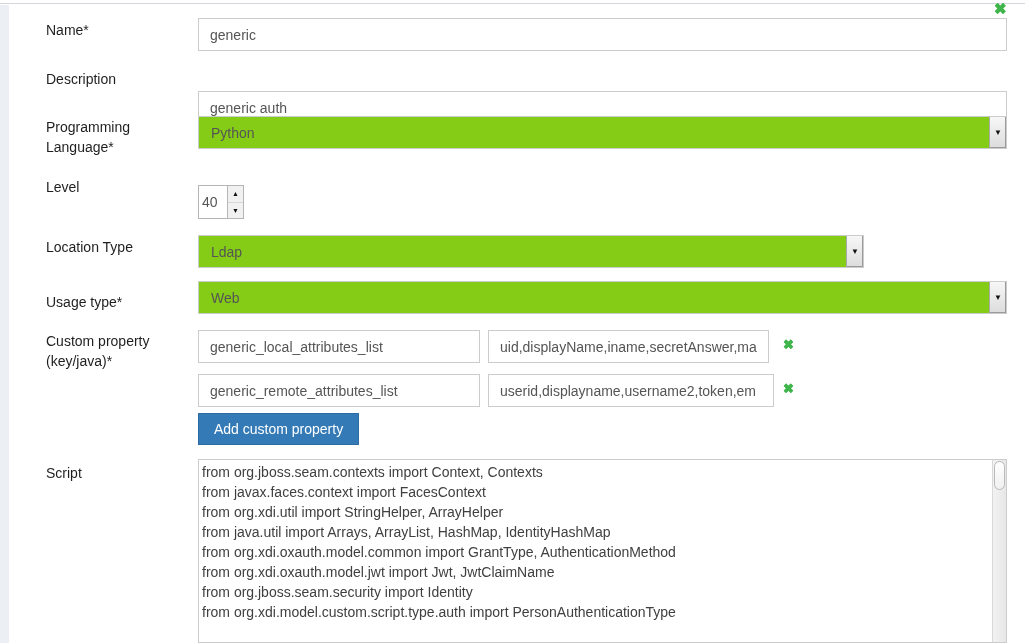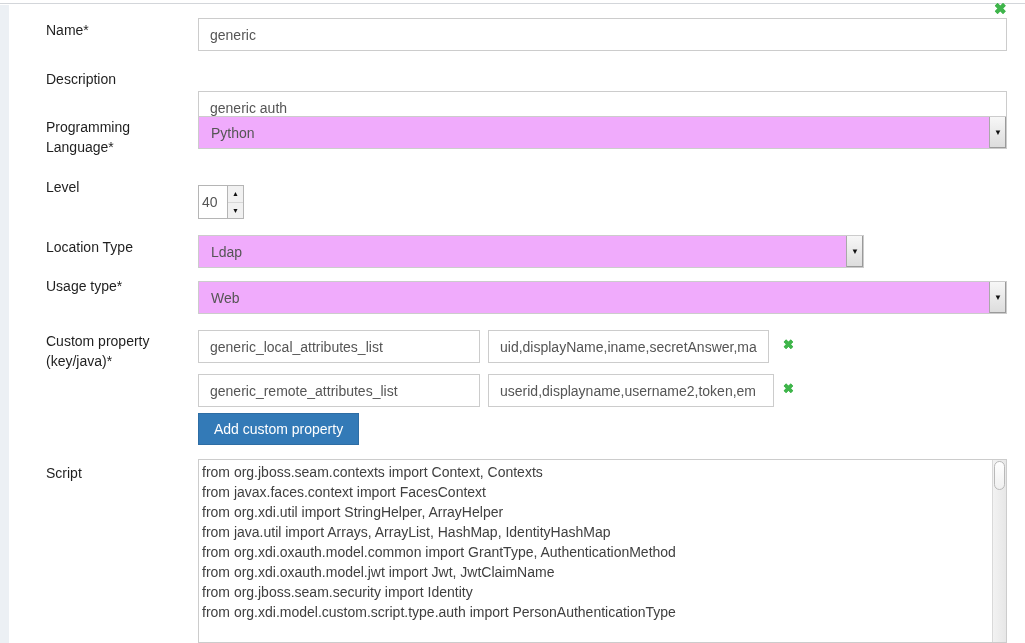--- a/index.html
+++ b/index.html
@@ -30,21 +30,21 @@
 
   .text-input {
     position:absolute; height:33px;
     border:1px solid #cccccc; background:#fff;
     color:#555555; font-size:14px; font-family:"Liberation Sans", sans-serif;
     padding:0 11px; outline:none;
   }
 
   .selectbox {
     position:absolute; height:33px;
-    border:1px solid #cccccc; background:#f0abfc;
+    border:1px solid #cccccc; background:#84cc16;
     color:#555555; font-size:14px;
     display:flex; align-items:center; padding-left:12px;
     cursor:pointer;
   }
   .select-arrow {
     position:absolute; right:0; top:0; bottom:0; width:17px;
     background:linear-gradient(#f7f7f7,#dcdcdc);
     border-left:1px solid #a9a9a9;
     box-shadow:inset -1px -1px 0 #9a9a9a;
     display:flex; align-items:center; justify-content:center;
@@ -124,21 +124,21 @@
     <div class="spinner-btn">▼</div>
   </div>
 </div>
 
 <label class="field-label" style="top:237px;">Location Type</label>
 <div class="selectbox" style="left:198px; top:235px; width:666px;">
   <span>Ldap</span>
   <span class="select-arrow">▼</span>
 </div>
 
-<label class="field-label" style="top:276px;">Usage type*</label>
+<label class="field-label" style="top:292px;">Usage type*</label>
 <div class="selectbox" style="left:198px; top:281px; width:809px;">
   <span>Web</span>
   <span class="select-arrow">▼</span>
 </div>
 
 <label class="field-label" style="top:331px;">Custom property (key/java)*</label>
 
 <input class="text-input" style="left: 198px; top: 330px; width: 282px;" value="generic_local_attributes_list">
 <input class="text-input" style="left: 488px; top: 330px; width: 281px;" value="uid,displayName,iname,secretAnswer,ma">
 <span class="green-x kv-x" style="top:338px;">✖</span>

